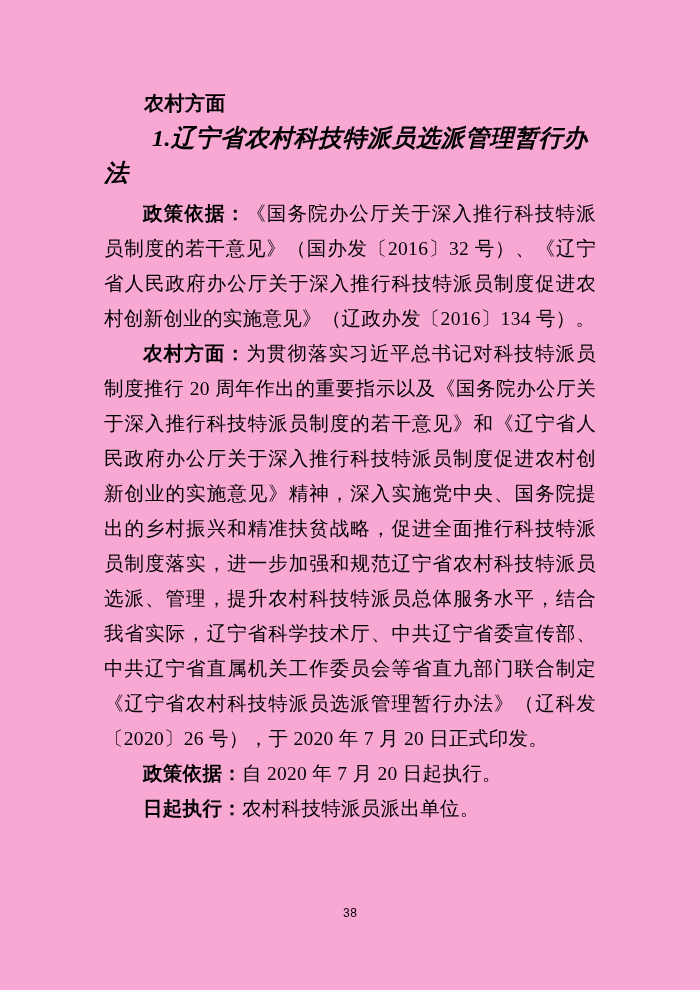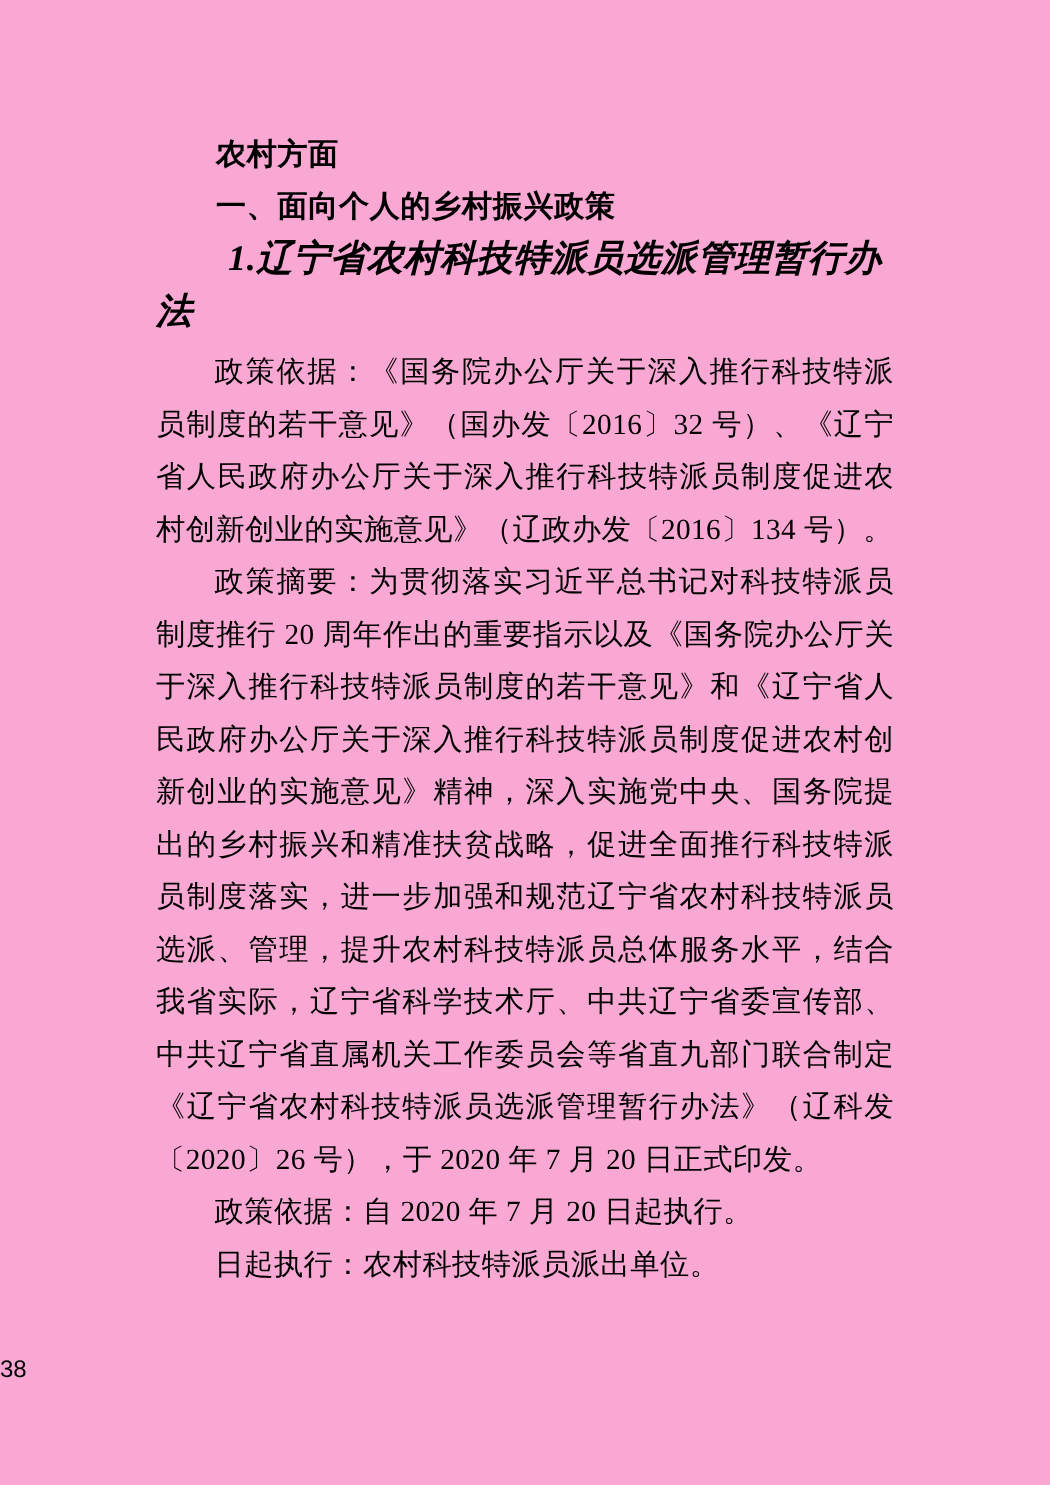--- a/index.html
+++ b/index.html
@@ -46,48 +46,47 @@
     margin: 0;
     font-size: 19.5px;
     line-height: 35px;
     text-indent: 2em;
     text-align: justify;
     text-justify: inter-character;
     letter-spacing: 0.3px;
   }
   .para .label {
     font-family: "Liberation Sans", "DejaVu Sans", sans-serif;
-    font-weight: normal;
+    font-weight: bold;
   }
   .page-number {
     position: absolute;
     top: 903px;
     left: 0;
     width: 100%;
-    text-align: left;
-    font-size: 16px;
+    text-align: center;
+    font-size: 12px;
     line-height: 22px;
-    font-family: Liberation Sans, sans-serif;
+    font-family: Liberation Mono, monospace;
   }
 </style>
 </head>
 <body>
 
 <div class="page">
   <div class="content">
 
     <p class="heading-sans">农村方面</p>
 
-    <p class="heading-sans">一、面向个人的乡村振兴政策</p>
 
     <p class="policy-title">1.辽宁省农村科技特派员选派管理暂行办法</p>
 
     <p class="para"><span class="label">政策依据：</span><span>《国务院办公厅关于深入推行科技特派员制度的若干意见》（国办发〔2016〕32 号）、《辽宁省人民政府办公厅关于深入推行科技特派员制度促进农村创新创业的实施意见》（辽政办发〔2016〕134 号）。</span></p>
 
-    <p class="para"><span class="label">政策摘要：</span><span>为贯彻落实习近平总书记对科技特派员制度推行 20 周年作出的重要指示以及《国务院办公厅关于深入推行科技特派员制度的若干意见》和《辽宁省人民政府办公厅关于深入推行科技特派员制度促进农村创新创业的实施意见》精神，深入实施党中央、国务院提出的乡村振兴和精准扶贫战略，促进全面推行科技特派员制度落实，进一步加强和规范辽宁省农村科技特派员选派、管理，提升农村科技特派员总体服务水平，结合我省实际，辽宁省科学技术厅、中共辽宁省委宣传部、中共辽宁省直属机关工作委员会等省直九部门联合制定《辽宁省农村科技特派员选派管理暂行办法》（辽科发〔2020〕26 号），于 2020 年 7 月 20 日正式印发。</span></p>
+    <p class="para"><span class="label">农村方面：</span><span>为贯彻落实习近平总书记对科技特派员制度推行 20 周年作出的重要指示以及《国务院办公厅关于深入推行科技特派员制度的若干意见》和《辽宁省人民政府办公厅关于深入推行科技特派员制度促进农村创新创业的实施意见》精神，深入实施党中央、国务院提出的乡村振兴和精准扶贫战略，促进全面推行科技特派员制度落实，进一步加强和规范辽宁省农村科技特派员选派、管理，提升农村科技特派员总体服务水平，结合我省实际，辽宁省科学技术厅、中共辽宁省委宣传部、中共辽宁省直属机关工作委员会等省直九部门联合制定《辽宁省农村科技特派员选派管理暂行办法》（辽科发〔2020〕26 号），于 2020 年 7 月 20 日正式印发。</span></p>
 
 
     <p class="para"><span class="label">政策依据：</span><span>自 2020 年 7 月 20 日起执行。</span></p>
 
     <p class="para"><span class="label">日起执行：</span><span>农村科技特派员派出单位。</span></p>
 
   </div>
 
   <div class="page-number">38</div>
 </div>

